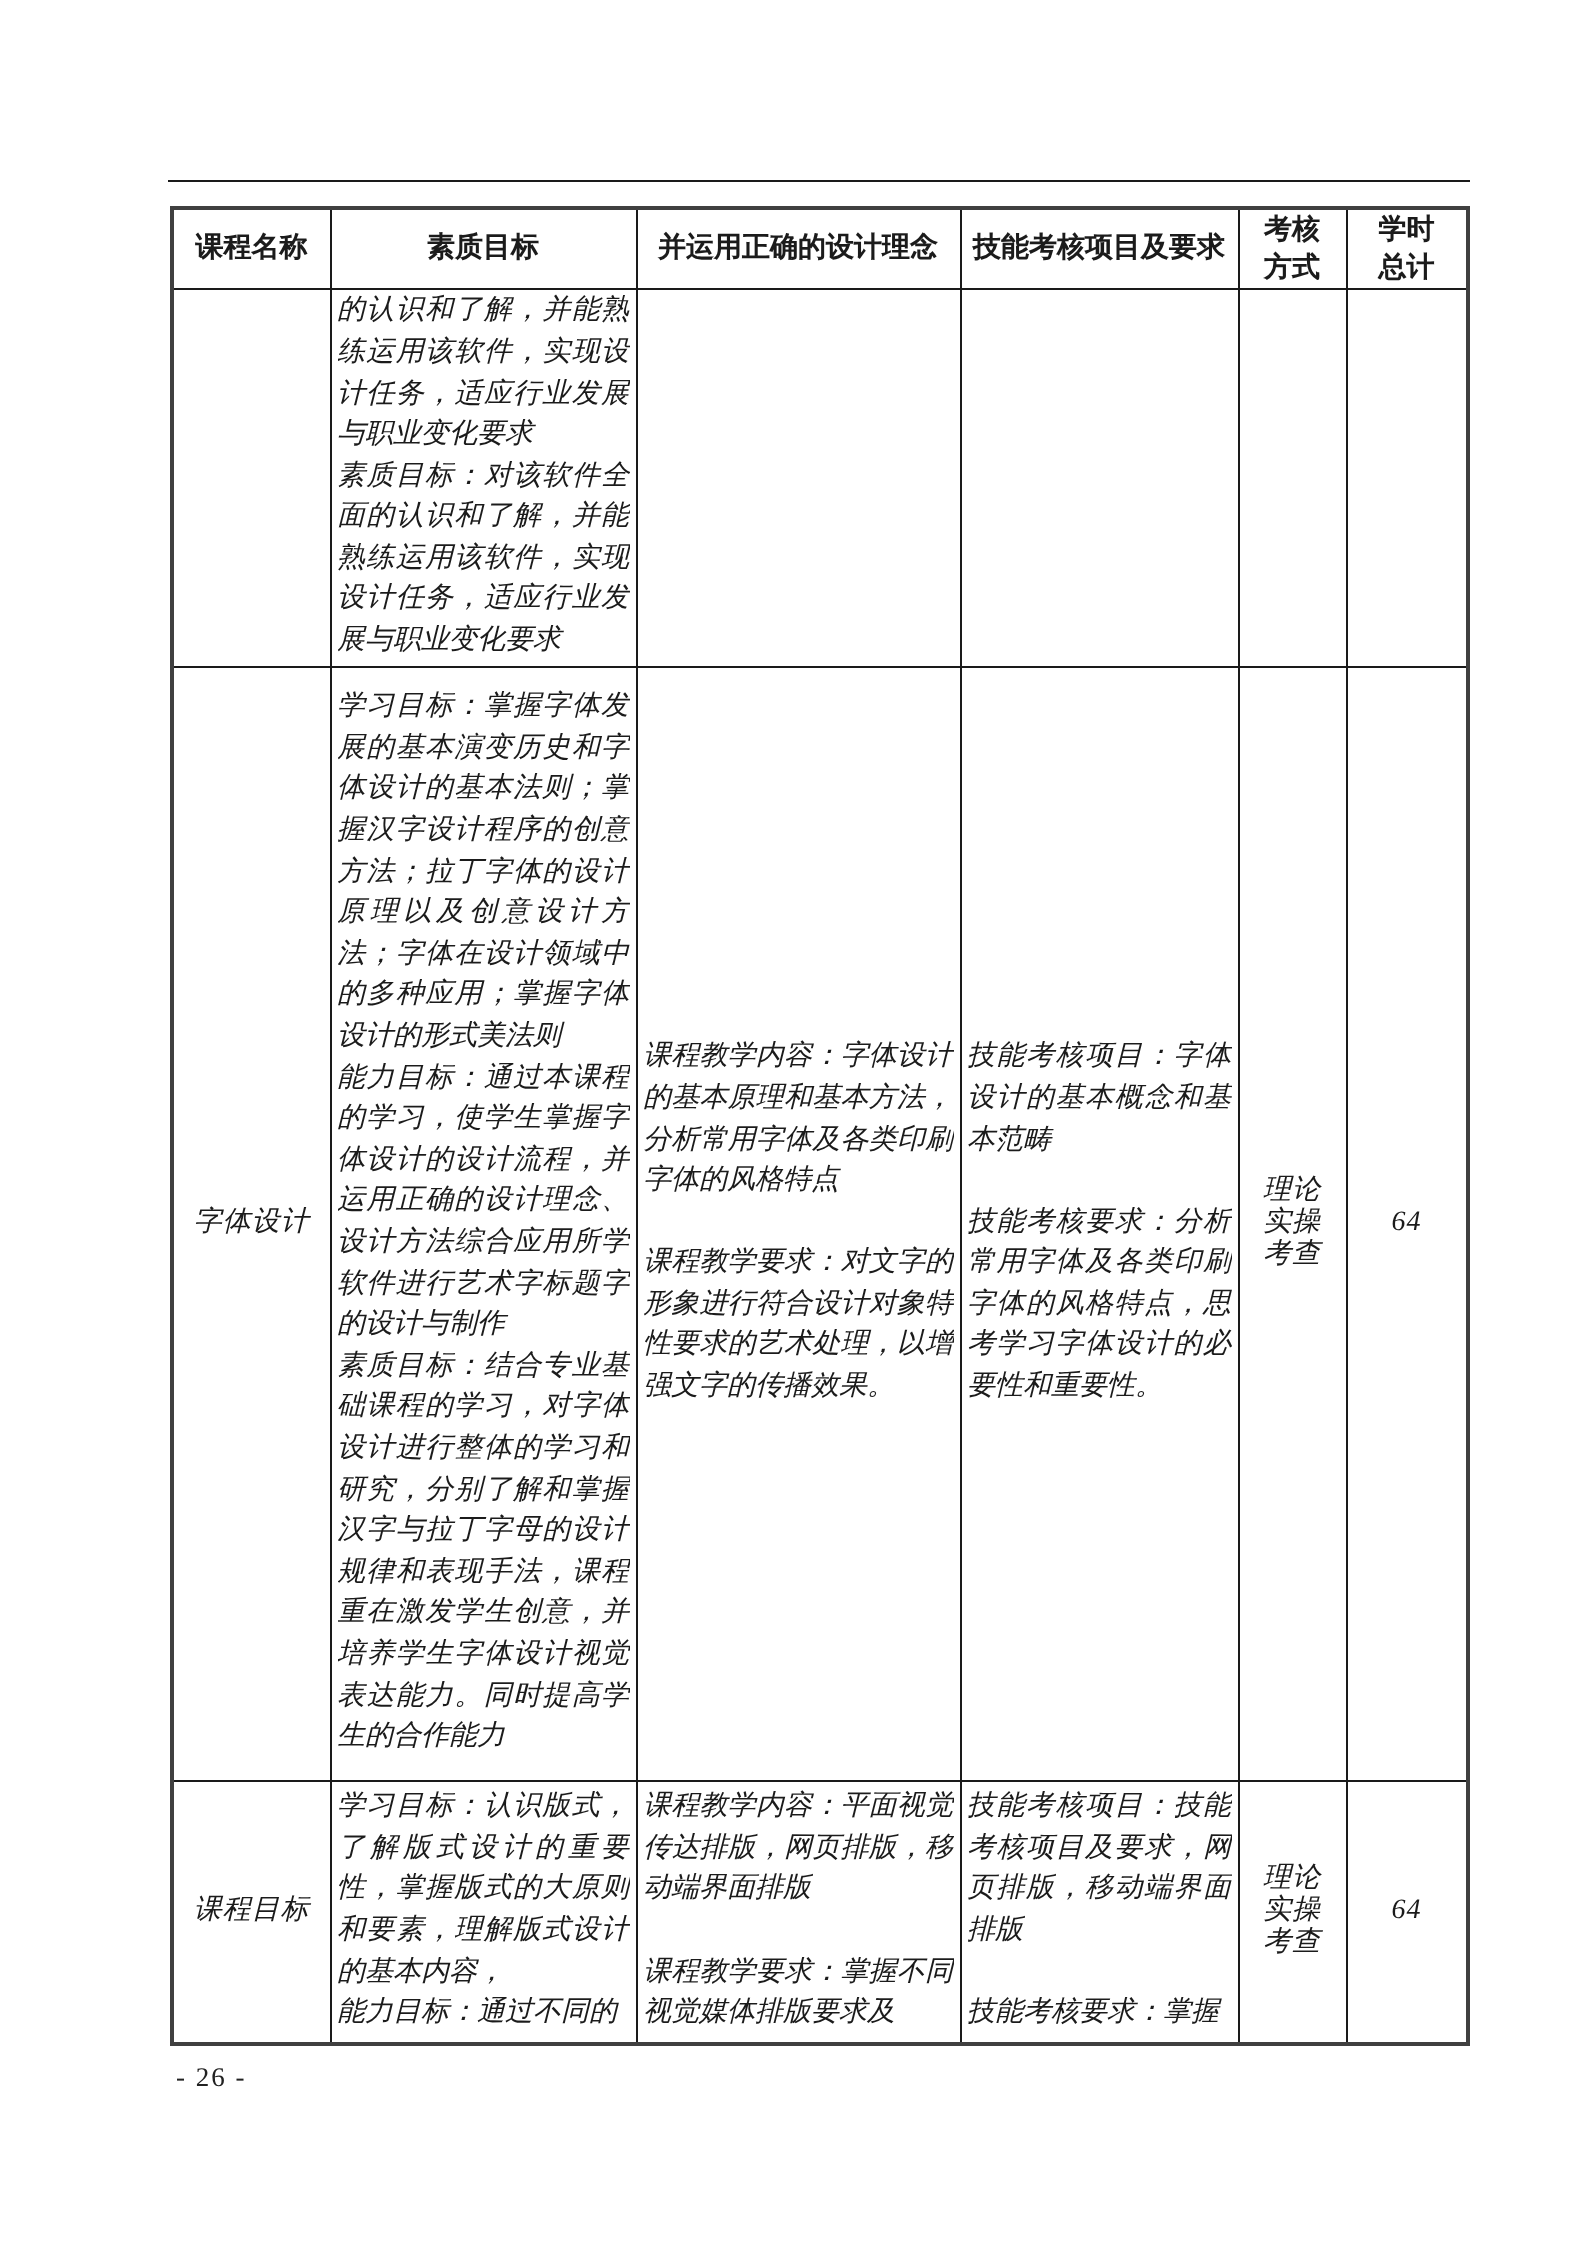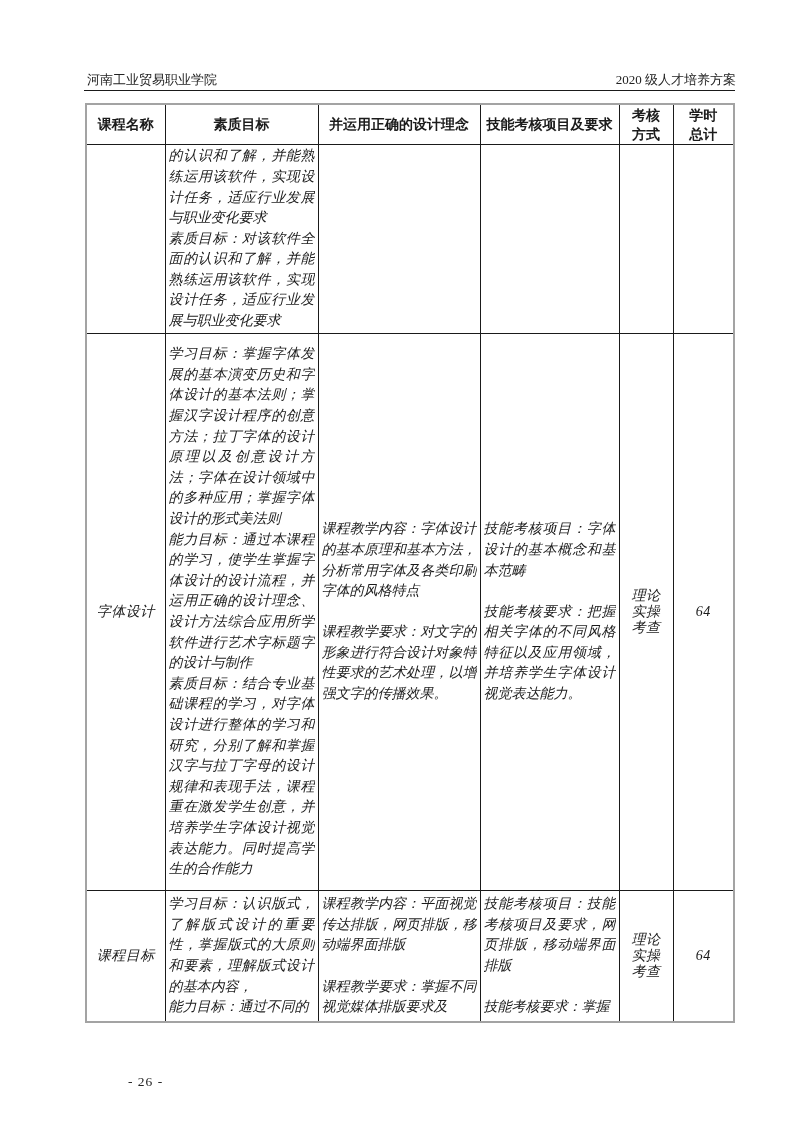--- a/index.html
+++ b/index.html
@@ -12,55 +12,50 @@
     display:flex;justify-content:space-between;align-items:flex-end;
     font-size:13px;color:#222;
   }
   .header-rule{
     position:absolute;left:84px;top:90px;width:651px;height:0;
     border-top:1.5px solid #1a1a1a;
   }
   table.course-table{
     position:absolute;left:85px;top:103px;width:648px;
     border-collapse:collapse;table-layout:fixed;
-    border:2px solid #a3a3a3;
+    border:2px solid #404040;
   }
   .course-table th,.course-table td{
     border:1px solid #1a1a1a;padding:0 3px;vertical-align:middle;overflow:hidden;
   }
   .course-table th{
     font-size:14px;font-weight:bold;text-align:center;
     line-height:19px;height:39px;white-space:pre-line;padding:0 5px;
   }
   .cw{display:flex;align-items:center;overflow:hidden;width:100%;font-style:italic;}
   tr.r1 .cw{height:188px;}
   tr.r2 .cw{height:556px;}
   tr.r3 .cw{height:130px;}
   .tx{
     width:100%;font-size:14px;line-height:20.6px;
     text-align:justify;text-justify:inter-character;white-space:pre-line;
     max-height:100%;
   }
   td.c-name .tx, td.c-center .tx{text-align:center;letter-spacing:0.5px;}
   td.c-center .tx{line-height:16px;}
   .pg-footer{
-    position:absolute;left:88px;top:1074px;font-size:13.5px;color:#222;
+    position:absolute;left:88px;top:1031px;font-size:13.5px;color:#222;
     letter-spacing:1px;
-    margin-left:40px;
   }
 </style>
 </head>
 <body>
 
 <div class="page">
 
-  <div class="pg-header">
-    <span>河南工业贸易职业学院</span>
-    <span>2020 级人才培养方案</span>
-  </div>
   <div class="header-rule"></div>
 
   <table class="course-table">
     <colgroup>
       <col style="width:79px">
         <col style="width:153px">
         <col style="width:162px">
       <col style="width:139px">
         <col style="width:54px">
         <col style="width:61px">
@@ -128,21 +123,21 @@
             <div class="cw">
               <div class="tx">课程教学内容：字体设计的基本原理和基本方法，分析常用字体及各类印刷字体的风格特点
 
 课程教学要求：对文字的形象进行符合设计对象特性要求的艺术处理，以增强文字的传播效果。</div>
             </div>
           </td>
         <td>
             <div class="cw">
               <div class="tx">技能考核项目：字体设计的基本概念和基本范畴
 
-技能考核要求：把握相关字体的不同风格特征以及应用领域，并培养学生字体设计视觉表达能力。</div>
+技能考核要求：分析常用字体及各类印刷字体的风格特点，思考学习字体设计的必要性和重要性。</div>
             </div>
           </td>
         <td class="c-center">
             <div class="cw">
               <div class="tx">理论
 实操
 考查</div>
             </div>
           </td>
         <td class="c-center">

